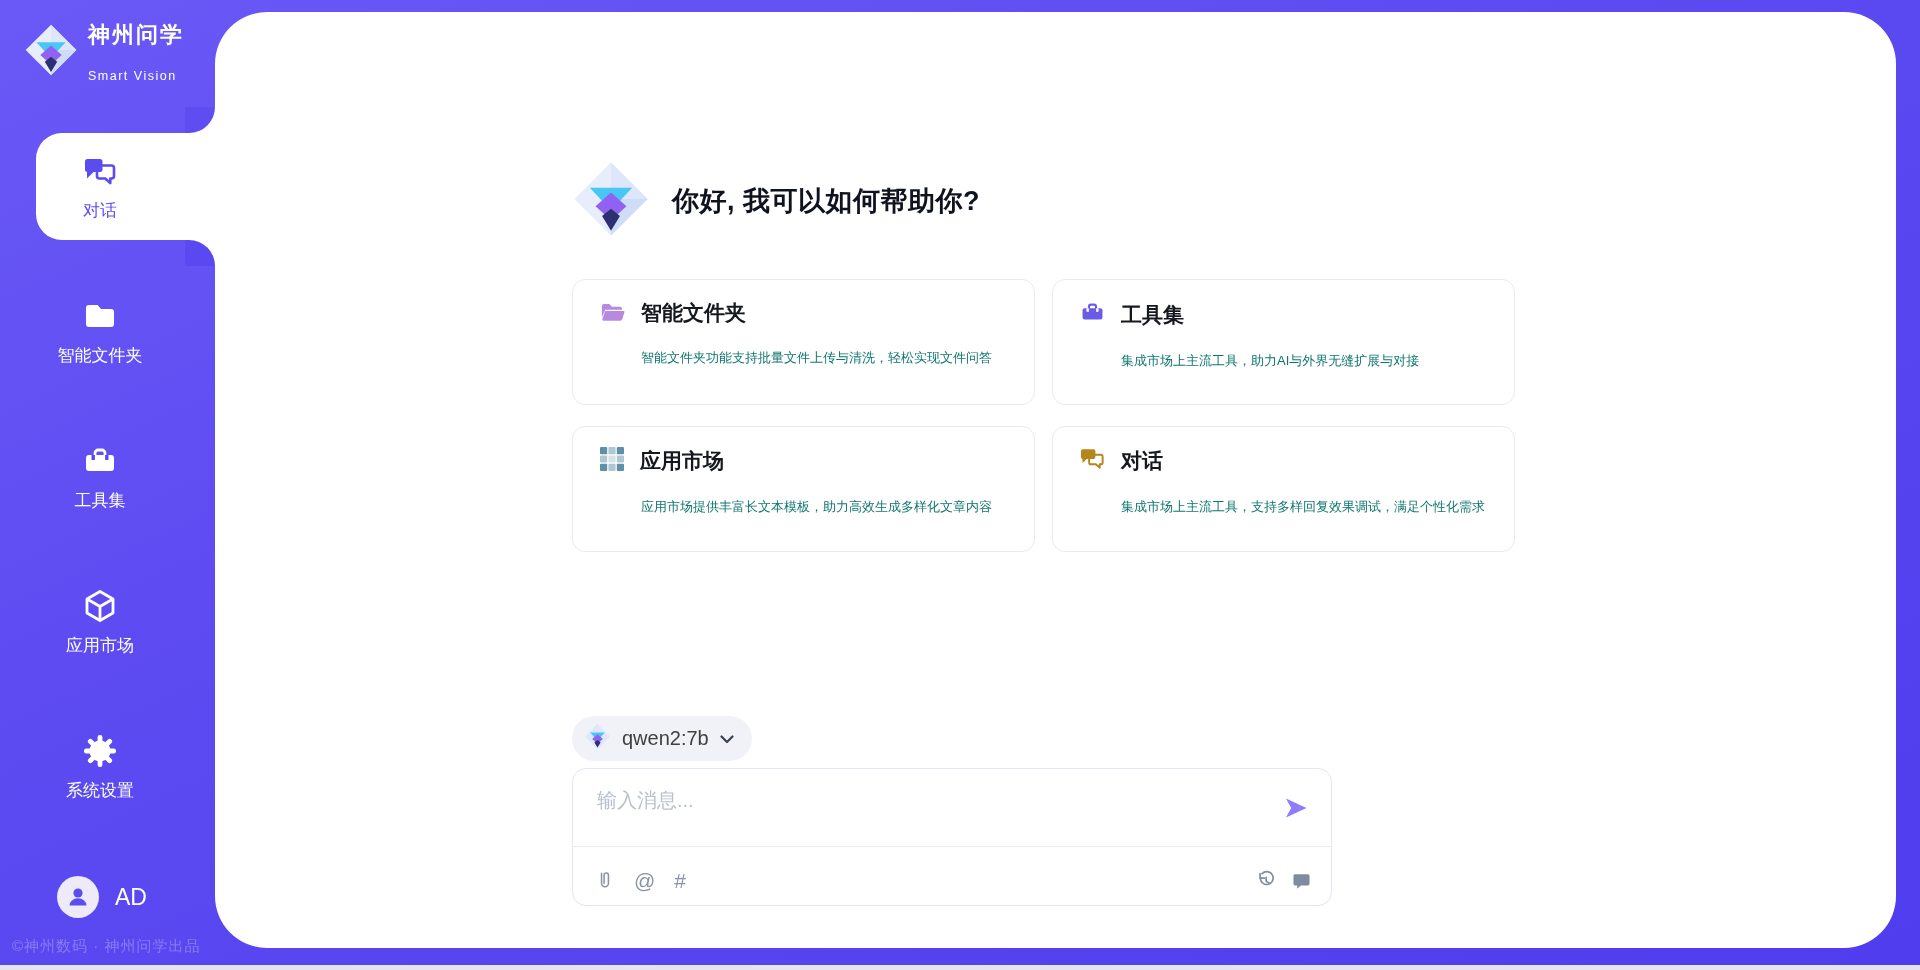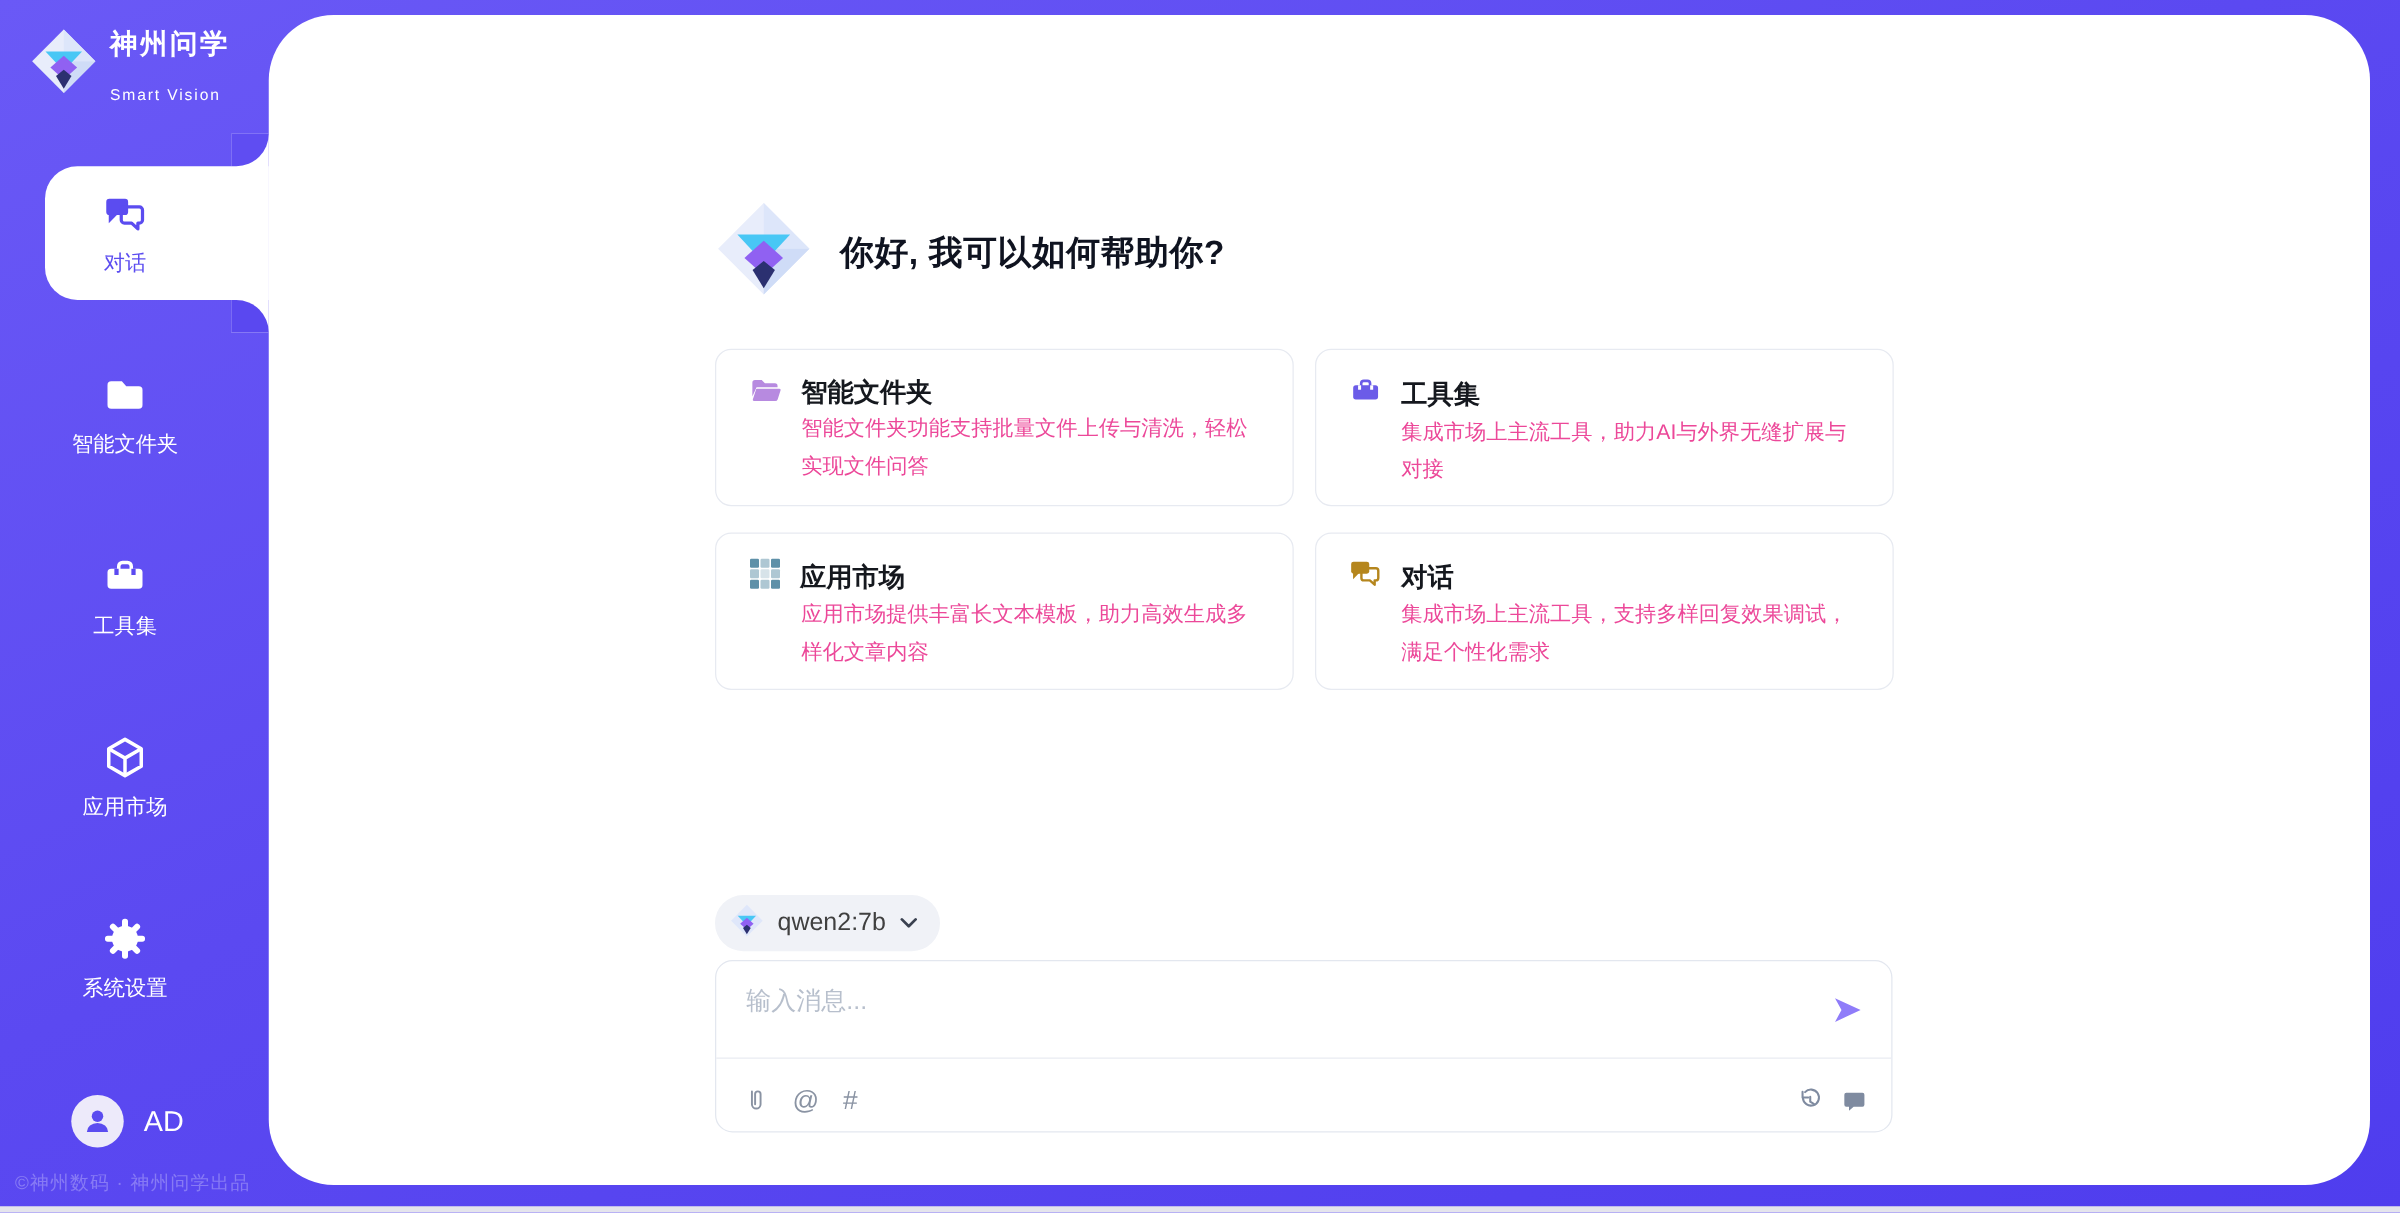--- a/index.html
+++ b/index.html
@@ -41,28 +41,28 @@
 
   .hero { position:absolute; left:357px; top:148px; display:flex; align-items:center; gap:22px;text-align:center; }
   .hero h1 { font-size:27px; font-weight:700; color:#0f1320; letter-spacing:.5px; }
 
   .cards { position:absolute; left:357px; top:267px; display:grid;
            grid-template-columns:463px 463px; gap:21px 17px; }
   .card { width:463px; height:126px; background:#fff; border:1.5px solid #e7eaf1;
           border-radius:13px; padding:19px 26px; cursor:pointer; }
   .card-head { display:flex; align-items:center; gap:15px; }
   .card-title { font-size:21px; font-weight:700; color:#15181e; }
-  .card-desc { margin:0 0 0 42px; font-size:17px; color:#ec4899; line-height:30px; }
+  .card-desc { margin:16px 0 0 42px; font-size:13px; color:#0f766e; line-height:30px; }
 
   .model { position:absolute; left:357px; top:704px; height:45px; display:inline-flex;
            align-items:center; gap:11px; padding:0 18px 0 12px; background:#f0f2f7;
            border-radius:23px; cursor:pointer; }
   .model-name { font-size:20px; color:#404040; font-weight:500; }
 
-  .composer { position:absolute; left:357px; top:756px; width:942px; height:138px;
+  .composer { position:absolute; left:357px; top:756px; width:760px; height:138px;
               background:#fff; border:1.5px solid #e3e7ef; border-radius:14px; }
   .composer .ph { position:absolute; left:24px; top:18px; font-size:20px; color:#b7bfcc; }
   .send-btn { position:absolute; right:22px; top:26px; cursor:pointer; }
   .comp-divider { position:absolute; left:0; right:0; top:77px; height:1px; background:#e9ecf2; }
   .tools { position:absolute; left:22px; bottom:13px; display:flex; gap:19px; align-items:center; }
   .tools .tglyph { font-size:21px; color:#8a93a3; cursor:pointer; line-height:1; }
   .tool-btn { cursor:pointer; display:flex; align-items:center; }
   .right-tools { position:absolute; right:20px; bottom:13px; display:flex; gap:15px; align-items:center; }
 </style>
 </head>

